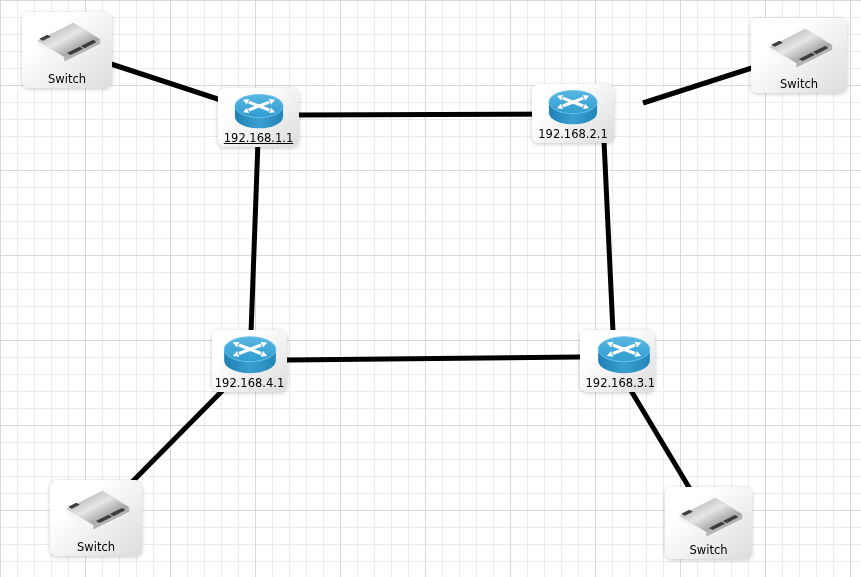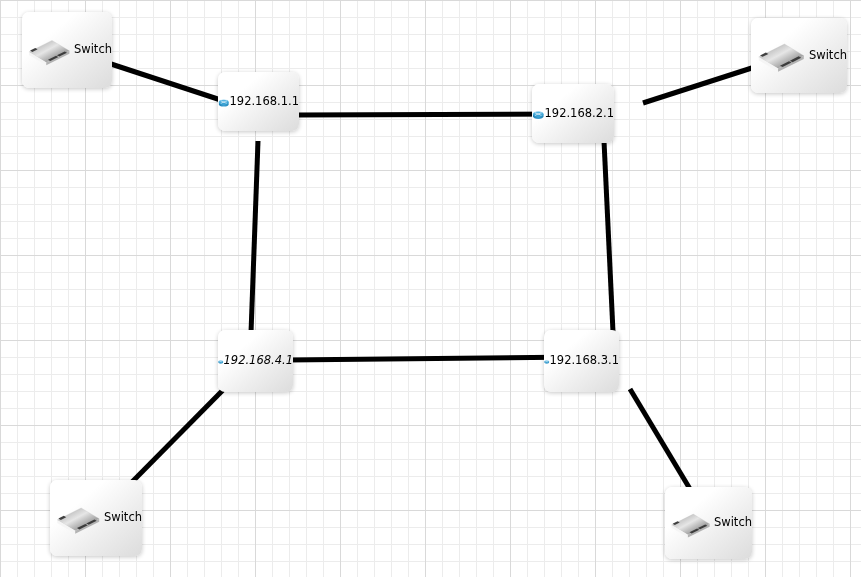--- a/index.html
+++ b/index.html
@@ -9,21 +9,21 @@
     background-color:#ffffff;
     background-image:
       linear-gradient(#d9d9d9 1px, transparent 1px),
       linear-gradient(90deg, #d9d9d9 1px, transparent 1px),
       linear-gradient(#ececec 1px, transparent 1px),
       linear-gradient(90deg, #ececec 1px, transparent 1px);
     background-size:85px 85px, 85px 85px, 17px 17px, 17px 17px;
   }
   .link-layer{position:absolute;left:0;top:0;width:100%;height:100%;display:block;}
   .node{
-    position:absolute;display:flex;flex-direction:row;align-items:center;
+    position:absolute;display:flex;flex-direction:column;align-items:center;
     justify-content:space-between;border-radius:7px;
     background:linear-gradient(140deg,#ffffff 30%,#ededed 65%,#dcdcdc 100%);
     box-shadow:0 1px 4px rgba(0,0,0,0.22);
   }
   .node.router svg.node-icon{width:62px;height:44px;margin-top:2px;}
   .node.switch svg.node-icon{width:86px;height:52px;margin-top:3px;}
   .node-label{
     font-size:11.5px;line-height:14px;color:#000;white-space:nowrap;
     margin-bottom:2px;text-align:center;
   }
@@ -54,21 +54,21 @@
     </defs>
     <polygon points="12,29 52,9 82,27 42,47" fill="url(#stopg)" stroke="#c2c2c2" stroke-width="0.5"></polygon>
     <polygon points="12,29 42,47 42,52 12,34" fill="#f5f5f5"></polygon>
     <polygon points="42,47 82,27 82,32 42,52" fill="#b3b3b3"></polygon>
     <polygon points="14,26.5 23,22 27,24.3 18,28.8" fill="#404040"></polygon>
     <polygon points="45,42.5 59,35.5 63,37.7 49,44.7" fill="#3c3c3c"></polygon>
     <polygon points="60.5,34.7 74,28 78,30.2 64.5,37" fill="#3c3c3c"></polygon>
   </svg>
 <div class="node-label">Switch</div>
     </div>
-    <div class="node router" style="left: 218px; top: 72px; width: 81px; height: 59px;">
+    <div class="node router" style="left: 218px; top: 88px; width: 81px; height: 59px; text-decoration: underline;">
   <svg class="node-icon" viewBox="0 0 64 46">
     <defs>
       <linearGradient id="rbodyg" x1="0" y1="0" x2="1" y2="0">
         <stop offset="0" stop-color="#1f7fb2"></stop>
         <stop offset="0.5" stop-color="#3b9fd2"></stop>
         <stop offset="1" stop-color="#2286b8"></stop>
       </linearGradient>
       <linearGradient id="rtopg" x1="0" y1="0" x2="0" y2="1">
         <stop offset="0" stop-color="#59b6e3"></stop>
         <stop offset="1" stop-color="#2f9ccf"></stop>
@@ -128,21 +128,21 @@
     </defs>
     <polygon points="12,29 52,9 82,27 42,47" fill="url(#stopg)" stroke="#c2c2c2" stroke-width="0.5"></polygon>
     <polygon points="12,29 42,47 42,52 12,34" fill="#f5f5f5"></polygon>
     <polygon points="42,47 82,27 82,32 42,52" fill="#b3b3b3"></polygon>
     <polygon points="14,26.5 23,22 27,24.3 18,28.8" fill="#404040"></polygon>
     <polygon points="45,42.5 59,35.5 63,37.7 49,44.7" fill="#3c3c3c"></polygon>
     <polygon points="60.5,34.7 74,28 78,30.2 64.5,37" fill="#3c3c3c"></polygon>
   </svg>
 <div class="node-label">Switch</div>
     </div>
-    <div class="node router" style="left: 218px; top: 330px; width: 75px; height: 62px; font-style: italic;">
+    <div class="node router" style="left: 212px; top: 330px; width: 75px; height: 62px;">
   <svg class="node-icon" viewBox="0 0 64 46">
     <defs>
       <linearGradient id="rbodyg" x1="0" y1="0" x2="1" y2="0">
         <stop offset="0" stop-color="#1f7fb2"></stop>
         <stop offset="0.5" stop-color="#3b9fd2"></stop>
         <stop offset="1" stop-color="#2286b8"></stop>
       </linearGradient>
       <linearGradient id="rtopg" x1="0" y1="0" x2="0" y2="1">
         <stop offset="0" stop-color="#59b6e3"></stop>
         <stop offset="1" stop-color="#2f9ccf"></stop>
@@ -156,21 +156,21 @@
     </g>
     <g fill="#ffffff">
       <polygon points="50,11 45.6,16.2 43.2,10.2"></polygon>
       <polygon points="14,11 20.8,10.2 18.4,16.2"></polygon>
       <polygon points="50,25 43.2,25.8 45.6,19.8"></polygon>
       <polygon points="14,25 18.4,19.8 20.8,25.8"></polygon>
     </g>
   </svg>
 <div class="node-label">192.168.4.1</div>
     </div>
-    <div class="node router" style="left: 544px; top: 330px; width: 75px; height: 62px;">
+    <div class="node router" style="left: 580px; top: 330px; width: 75px; height: 62px; align-items: flex-end;">
   <svg class="node-icon" viewBox="0 0 64 46">
     <defs>
       <linearGradient id="rbodyg" x1="0" y1="0" x2="1" y2="0">
         <stop offset="0" stop-color="#1f7fb2"></stop>
         <stop offset="0.5" stop-color="#3b9fd2"></stop>
         <stop offset="1" stop-color="#2286b8"></stop>
       </linearGradient>
       <linearGradient id="rtopg" x1="0" y1="0" x2="0" y2="1">
         <stop offset="0" stop-color="#59b6e3"></stop>
         <stop offset="1" stop-color="#2f9ccf"></stop>

